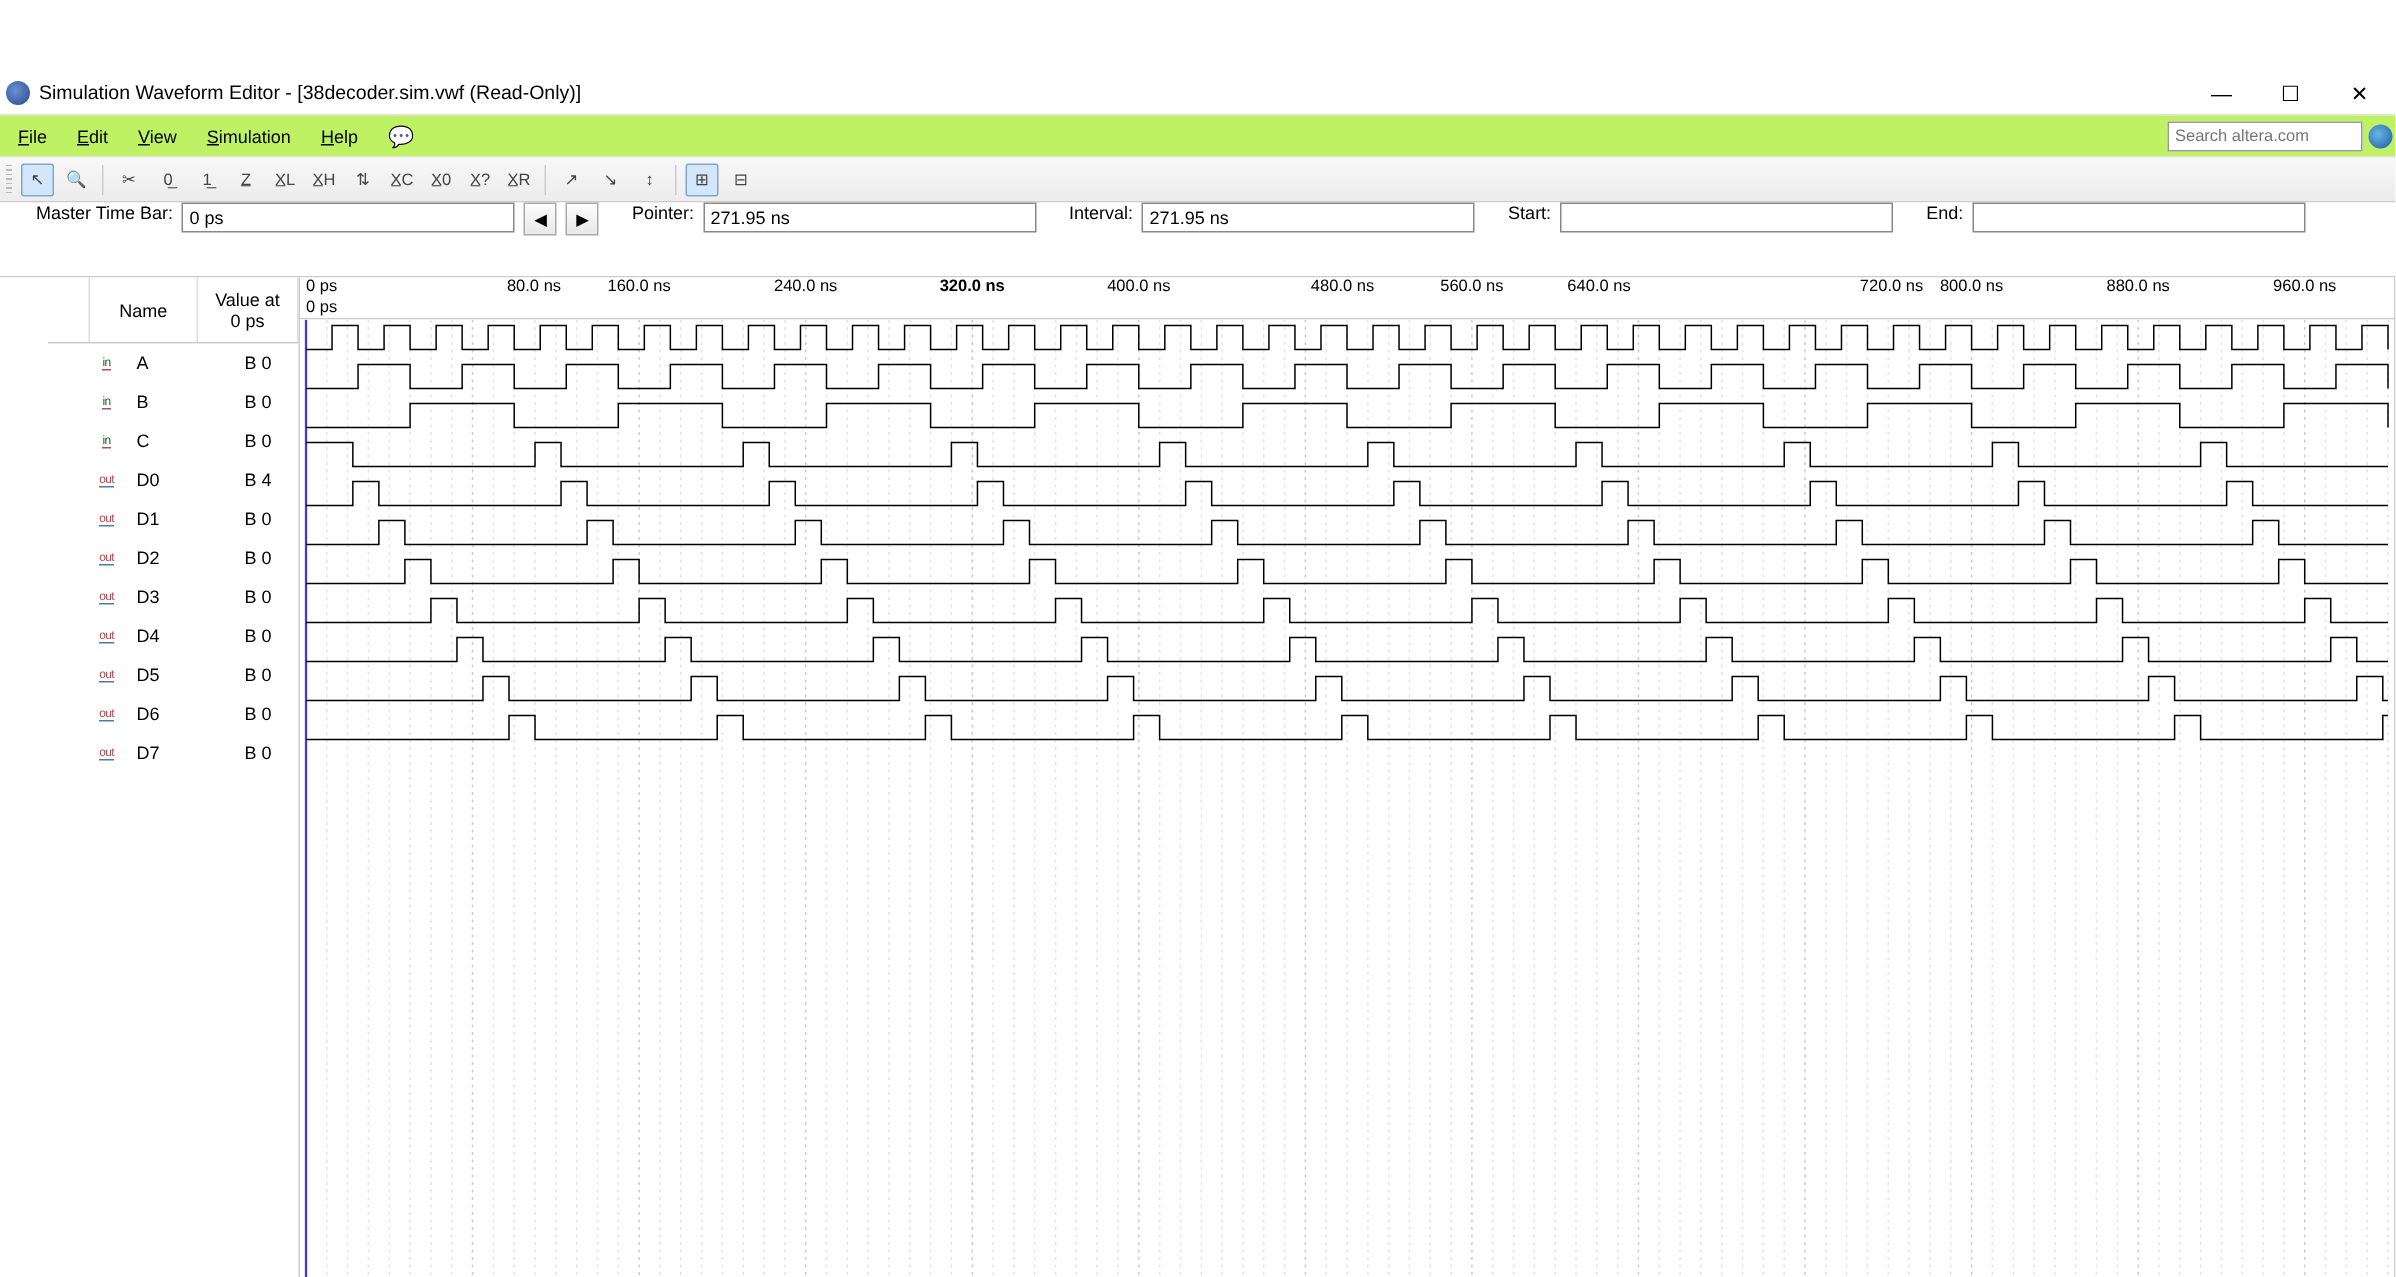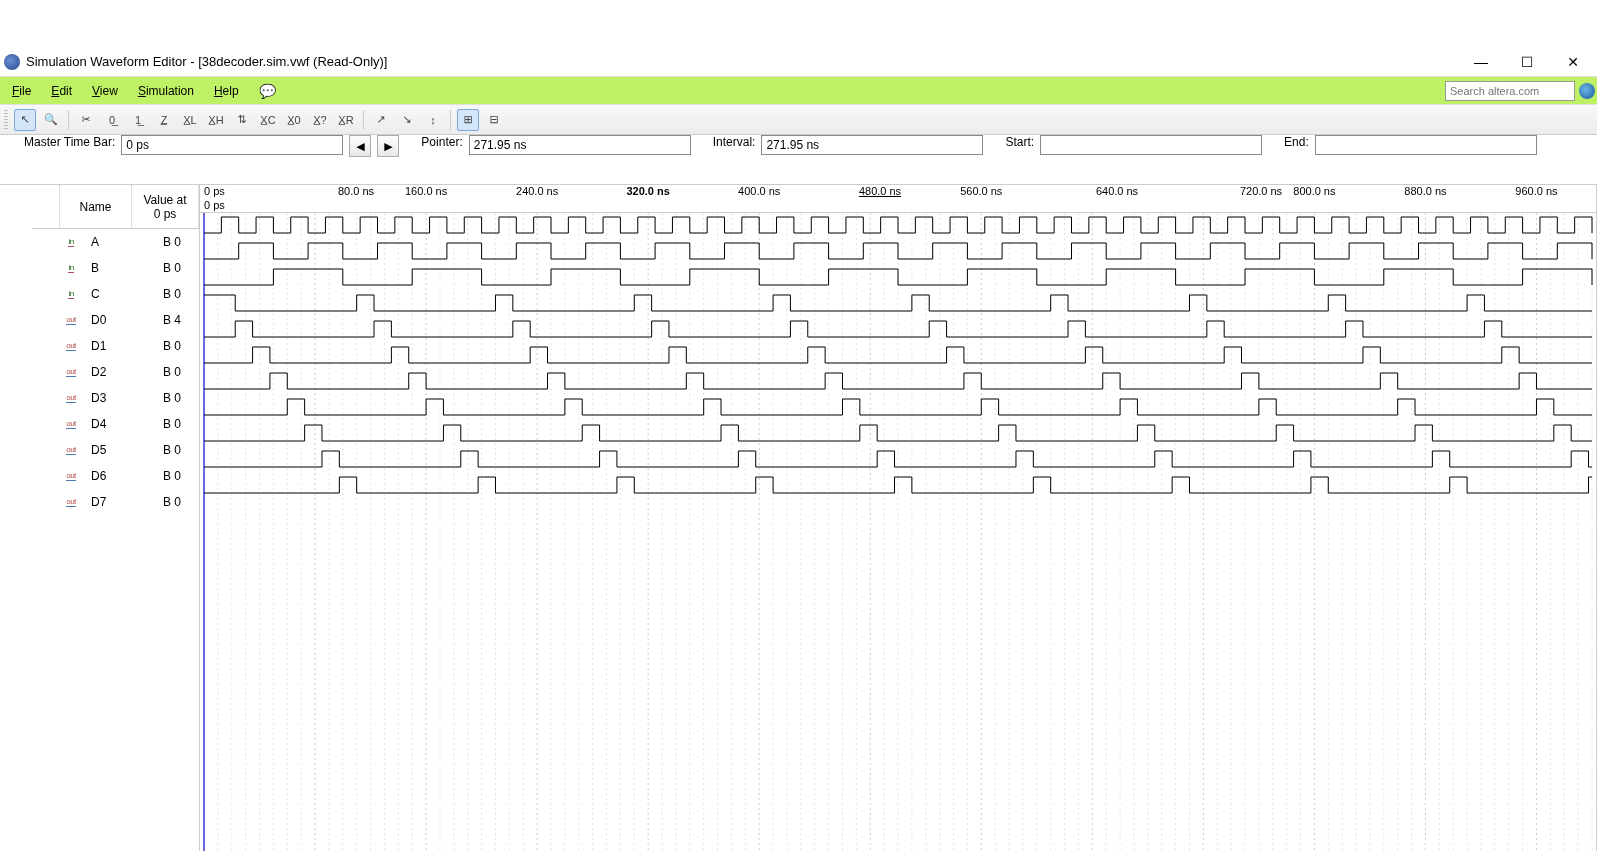--- a/index.html
+++ b/index.html
@@ -252,23 +252,23 @@
 
   <div class="wave-panel">
     <div class="wave-ruler" id="wave-ruler">
       <div class="origin">0 ps</div>
       <div class="origin2">0 ps</div>
     <div class="tick" style="left: 108px; margin-left: 48px;">80.0 ns</div>
         <div class="tick" style="left: 226.08px;">160.0 ns</div>
         <div class="tick" style="left: 337.12px;">240.0 ns</div>
         <div class="tick" style="left: 448.16px; font-weight: bold;">320.0 ns</div>
         <div class="tick" style="left: 559.2px;">400.0 ns</div>
-        <div class="tick" style="left: 680px; text-decoration: underline;">480.0 ns</div>
+        <div class="tick" style="left: 695px;">480.0 ns</div>
         <div class="tick" style="left: 781.28px;">560.0 ns</div>
-        <div class="tick" style="left: 917px; text-align: center;">640.0 ns</div>
+        <div class="tick" style="left: 866px; text-align: center;">640.0 ns</div>
         <div class="tick" style="left: 1061px;">720.0 ns</div>
         <div class="tick" style="left: 1114.4px;">800.0 ns</div>
         <div class="tick" style="left: 1225.44px;">880.0 ns</div>
         <div class="tick" style="left: 1336.48px;">960.0 ns</div>
       </div>
     <div class="wave-area" id="wave-area">
         <svg width="1396" height="663">
           <line x1="4" y1="0" x2="4" y2="663" class="grid-line"></line>
           <line x1="17.880000000000003" y1="0" x2="17.880000000000003" y2="663" class="grid-minor"></line>
           <line x1="31.76" y1="0" x2="31.76" y2="663" class="grid-minor"></line>

